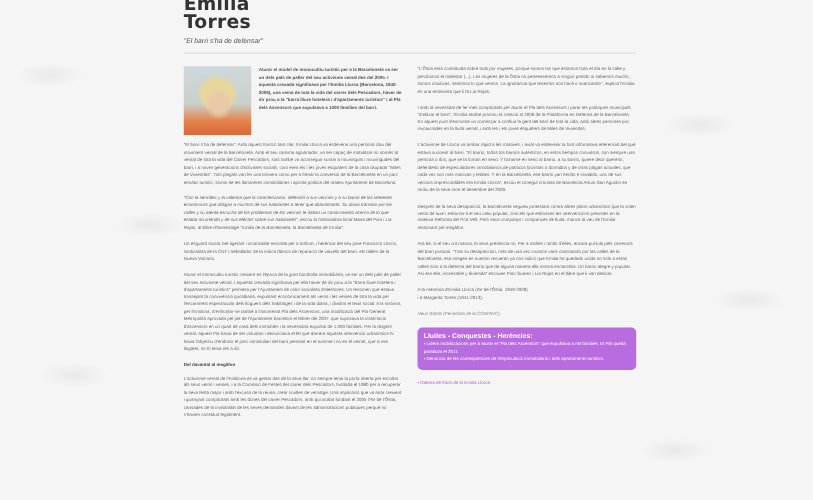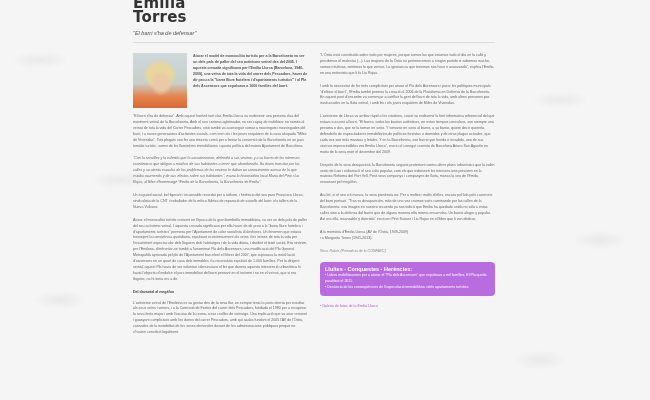--- a/index.html
+++ b/index.html
@@ -15,21 +15,21 @@
     background:
       radial-gradient(ellipse 40px 14px at 40px 60px, rgba(225,225,225,0.6), transparent 70%),
       radial-gradient(ellipse 40px 14px at 120px 180px, rgba(225,225,225,0.6), transparent 70%),
       radial-gradient(ellipse 40px 14px at 60px 300px, rgba(225,225,225,0.6), transparent 70%),
       radial-gradient(ellipse 40px 14px at 560px 100px, rgba(225,225,225,0.6), transparent 70%),
       radial-gradient(ellipse 40px 14px at 600px 240px, rgba(225,225,225,0.6), transparent 70%),
       radial-gradient(ellipse 40px 14px at 540px 360px, rgba(225,225,225,0.6), transparent 70%),
       #f5f5f5;
   }
   .page {
-    position:absolute; left:133px; top:0; width:362px;
+    position:absolute; left:147px; top:0; width:362px;
   }
   .title {
     font-family:"DejaVu Sans", sans-serif;
     font-weight:bold; font-size:15px; line-height:14px;
     color:#333; letter-spacing:0.2px;
     margin-top:-4px;
   }
   .subtitle {
     font-style:italic; font-size:5.5px; color:#555;
     margin-top:6px; padding-bottom:6px;

